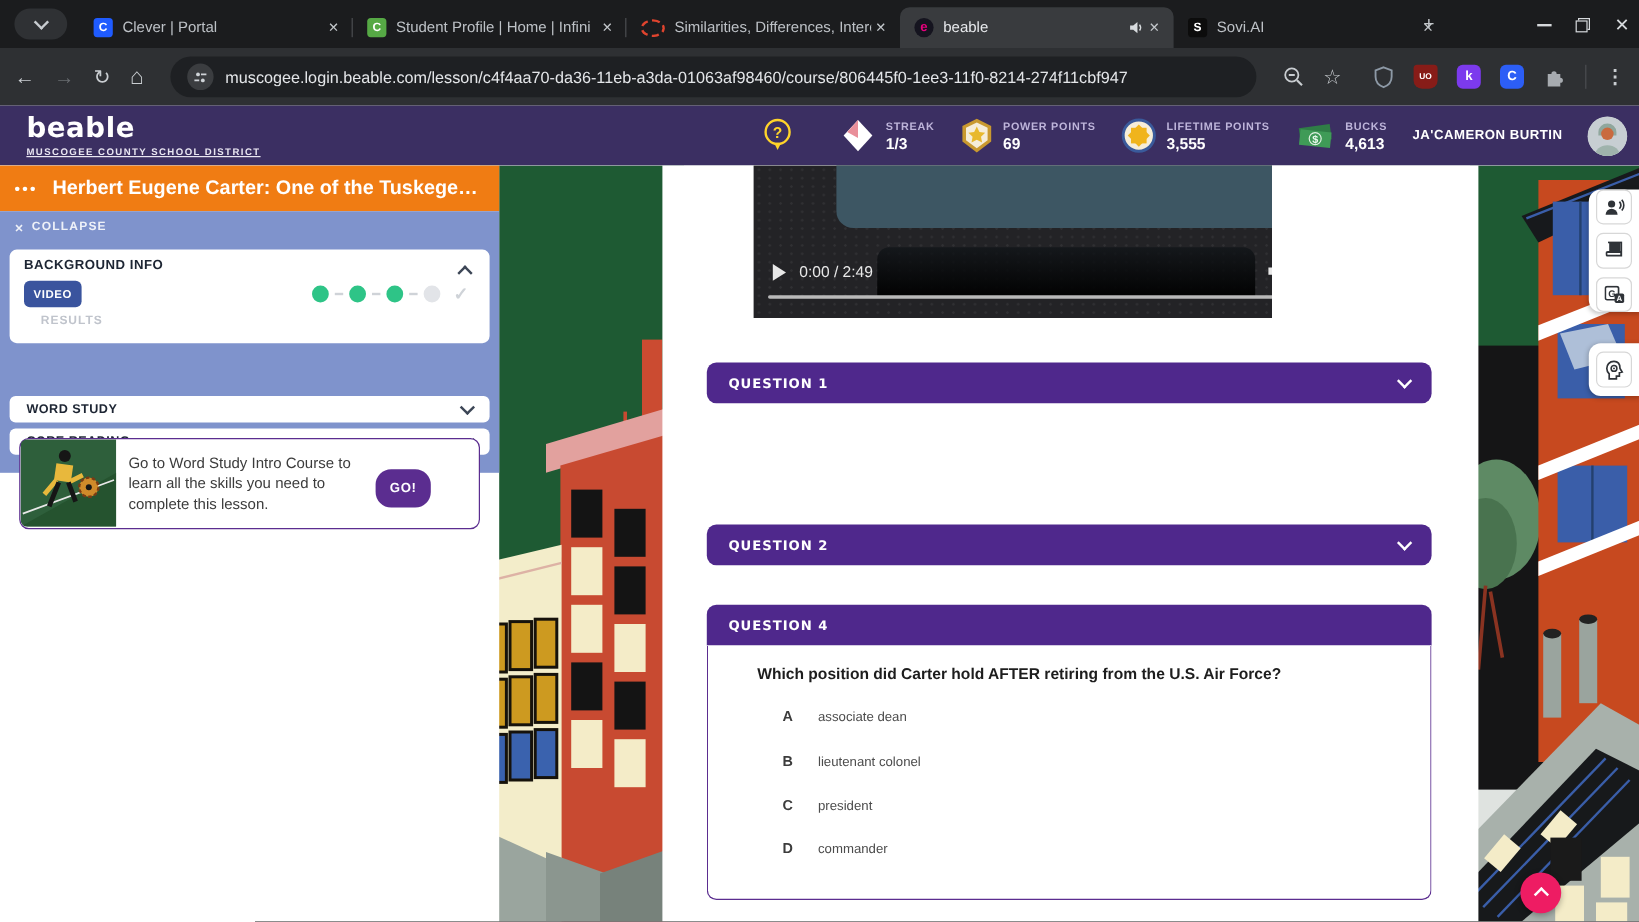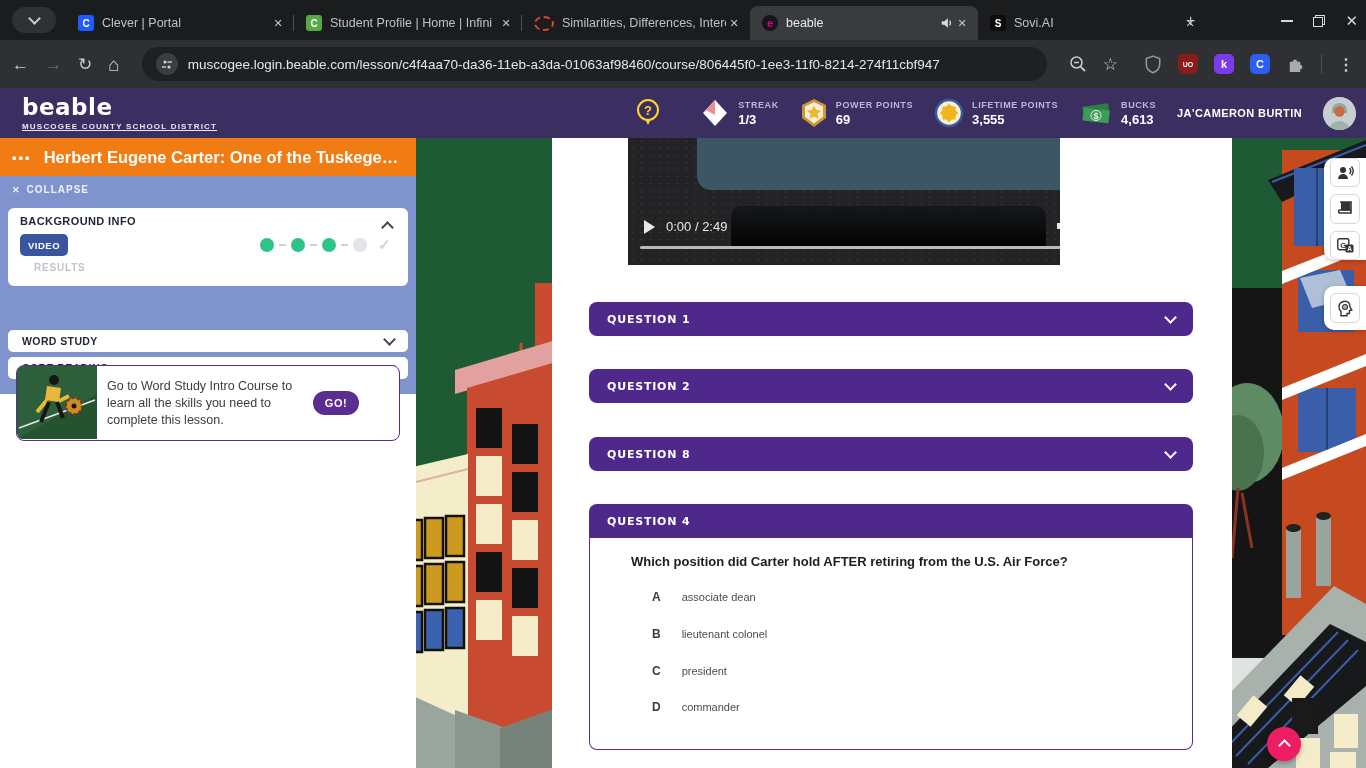--- a/index.html
+++ b/index.html
@@ -57,21 +57,21 @@
   .results{position:absolute;left:26px;top:54px;font-size:10px;font-weight:bold;letter-spacing:.8px;color:#c0c4cc;}
   .pdots{position:absolute;left:252px;top:28px;display:flex;align-items:center;gap:5px;}
   .pdot{width:14px;height:14px;border-radius:50%;}
   .pdash{width:7px;height:2px;background:#cfd3d8;}
   .pcheck{color:#cfd3d8;font-size:15px;font-weight:bold;margin-left:6px;}
   .dropbar{position:absolute;left:8px;width:400px;height:22px;background:#fff;border-radius:5px;display:flex;align-items:center;box-sizing:border-box;padding:0 14px;}
   .dropbar .ttl2{flex:1;font-size:10.5px;font-weight:bold;color:#1d2533;letter-spacing:.4px;}
   .promo{position:absolute;left:16px;top:227px;width:384px;height:76px;border:1.5px solid #5b2d90;border-radius:8px;background:#fff;box-sizing:border-box;}
   .promoimg{position:absolute;left:0px;top:0px;width:80px;height:73px;border-radius:6px 0 0 6px;overflow:hidden;}
   .promotext{position:absolute;left:90px;top:12px;width:204px;font-size:12.5px;color:#3c3c3c;line-height:17px;}
-  .gobtn{position:absolute;left:296px;top:25px;width:46px;height:24px;border-radius:13px;background:#5b2d90;color:#fff;
+  .gobtn{position:absolute;left:296px;top:25px;width:46px;height:32px;border-radius:13px;background:#5b2d90;color:#fff;
          font-size:11px;font-weight:bold;letter-spacing:.5px;display:flex;align-items:center;justify-content:center;}
   
   .main{position:absolute;left:552px;top:0;width:680px;height:630px;background:#fff;}
   .video{position:absolute;left:76px;top:0;width:432px;height:127px;background:#232326;
          background-image:radial-gradient(rgba(255,255,255,.06) 1px,transparent 1.4px);background-size:9px 7px;overflow:hidden;}
   .vslate{position:absolute;left:69px;top:-14px;width:386px;height:66px;background:#3d5663;border-radius:14px;}
   .vplay{position:absolute;left:16px;top:82px;width:0;height:0;border-left:11px solid #e8e8e8;border-top:7px solid transparent;border-bottom:7px solid transparent;}
   .vtime{position:absolute;left:38px;top:81px;font-size:13px;color:#e9e9e9;}
   .vseek{position:absolute;left:103px;top:68px;width:315px;height:42px;border-radius:10px 10px 0 0;
          background:linear-gradient(180deg,rgba(16,20,24,.75),rgba(0,0,0,.95));}
@@ -347,26 +347,22 @@
           </g>
         </svg>
         <div class="vico" style="left:506px;top:76px;font-size:15px;font-weight:bold">⋮</div>
         <div class="vline"></div>
       </div>
 
       <div class="qbar" style="top:164px">
         <span class="ql">QUESTION 1</span>
         <span class="chev down"></span>
       </div>
-      <div class="qbar" style="top:231px">
+      <div class="qbar" style="top:299px">
         <span class="ql">QUESTION 2</span>
-        <span class="chev down"></span>
-      </div>
-      <div class="qbar" style="top:299px">
-        <span class="ql">QUESTION 8</span>
         <span class="chev down"></span>
       </div>
       <div class="qbar" style="top:366px;border-radius:8px 8px 0 0">
         <span class="ql">QUESTION 4</span>
       </div>
       <div class="q4body">
         <div class="q4prompt">Which position did Carter hold AFTER retiring from the U.S. Air Force?</div>
         <div class="choice" style="top:52px">
           <span class="cl">A</span>
           <span class="ct">associate dean</span>

